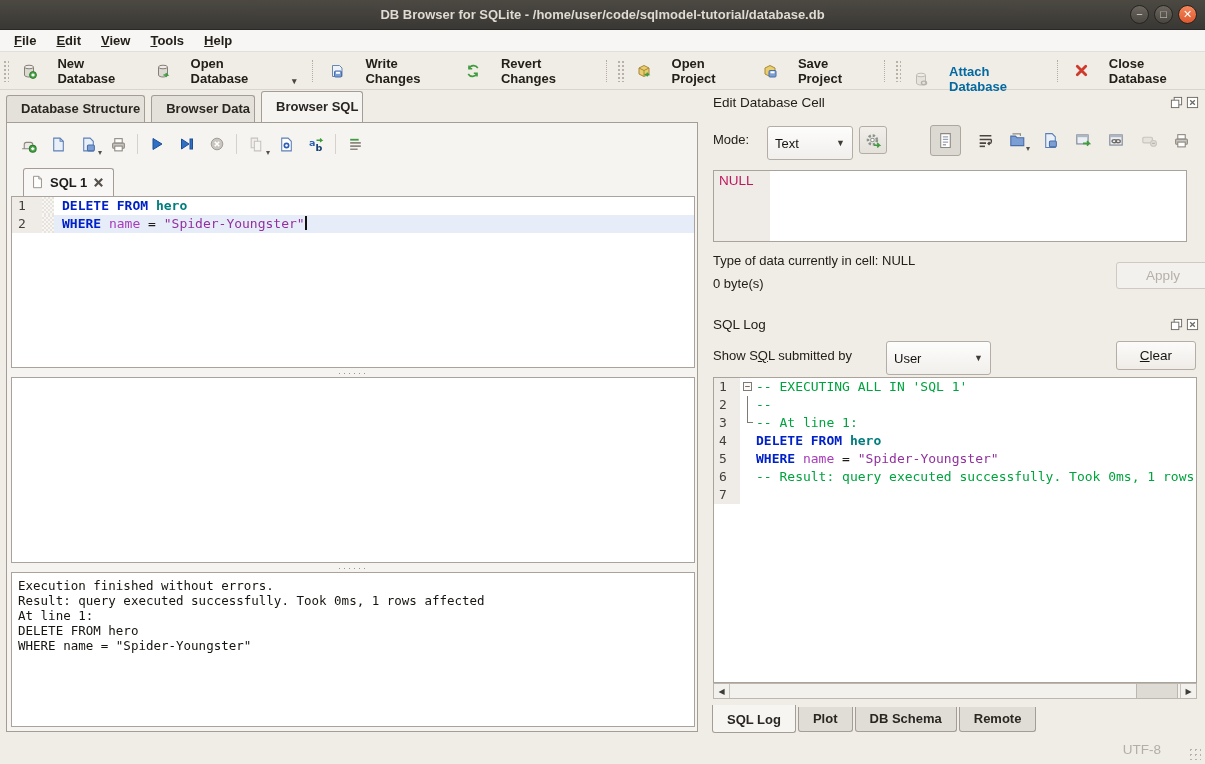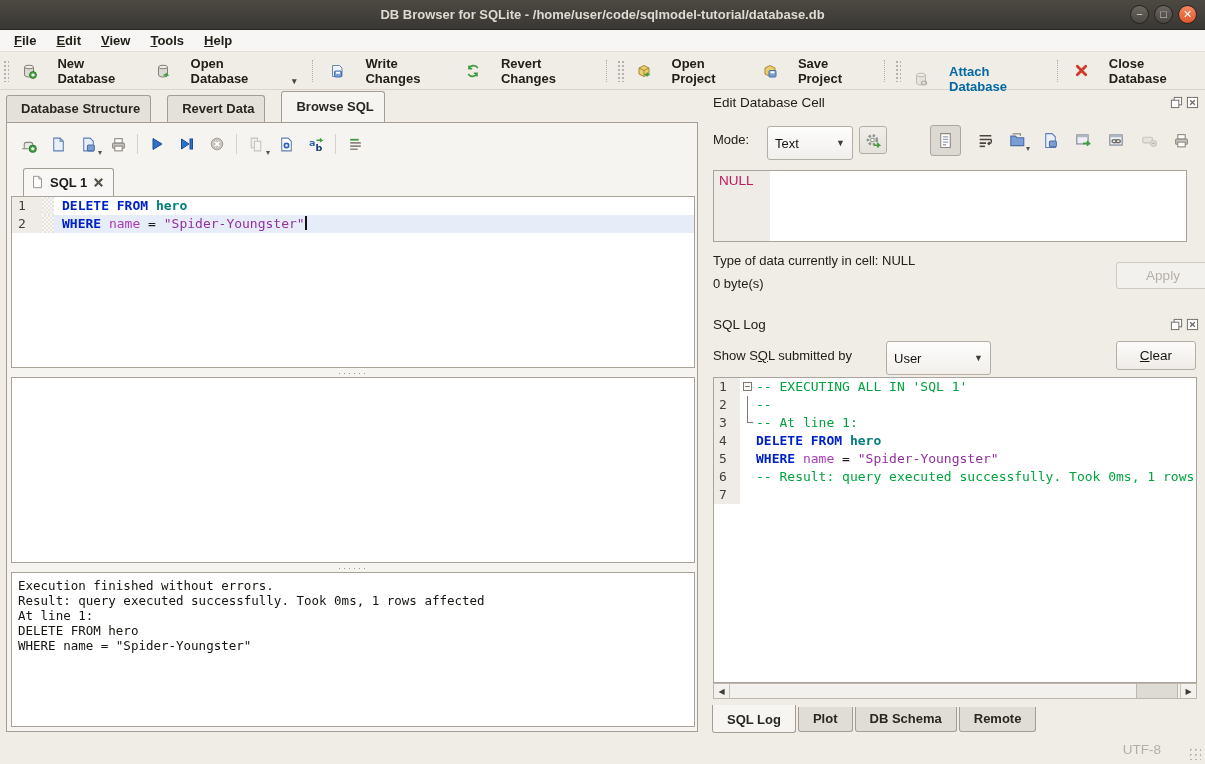--- a/index.html
+++ b/index.html
@@ -35,22 +35,22 @@
   .tb-caret { font-size:9px; color:#4a463f; margin-left:-2px; align-self:flex-end; }
   svg.icon { display:block; }
 
   
   .main { position:absolute; left:0; top:90px; width:1205px; height:643px; }
   .left-pane  { position:absolute; left:0; top:0; width:705px; height:643px; }
   .right-pane { position:absolute; left:705px; top:0; width:500px; height:643px; }
 
   
   .main-tabs { position:absolute; left:6px; top:2px; height:30px; display:flex; align-items:flex-end; }
-  .main-tab { padding:5px 10px 6px 14px; background:#e4e0da; border:1px solid #a49d95; border-bottom:none;
-    margin-right:16px; font-weight:600; color:#2a2722; border-radius:3px 3px 0 0; height:27px; }
+  .main-tab { padding:5px 4px 6px 14px; background:#e4e0da; border:1px solid #a49d95; border-bottom:none;
+    margin-right:6px; font-weight:600; color:#2a2722; border-radius:3px 3px 0 0; height:27px; }
   .main-tab.active { background:#f6f4f1; height:31px; padding-top:7px; position:relative; z-index:3; }
 
   .left-frame { position:absolute; left:6px; top:32px; width:692px; height:610px;
     background:#f6f4f1; border:1px solid #a49d95; z-index:2; }
 
   
   .sqlbar { position:absolute; left:6px; top:6px; height:30px; display:flex; align-items:center; }
   .sqlbar .ibtn { width:30px; height:28px; display:flex; align-items:center; justify-content:center; border-radius:3px; position:relative; }
   .sqlbar .sep { width:1px; height:20px; border-left:1px solid #d6d1ca; margin:0 4px; }
   .mini-caret { position:absolute; right:1px; bottom:1px; font-size:8px; color:#55514a; }
@@ -260,22 +260,22 @@
       </span>
     <span>Close Database</span>
   </div>
 </div>
 
 <div class="main">
 
   <div class="left-pane">
     <div class="main-tabs">
       <div class="main-tab">Database Structure</div>
-      <div class="main-tab">Revert Data</div>
-      <div class="main-tab active">Browse SQL</div>
+      <div class="main-tab">Browser Data</div>
+      <div class="main-tab active">Browser SQL</div>
     </div>
 
     <div class="left-frame">
 
       <div class="sqlbar">
         <div class="ibtn">
             <svg class="icon" width="17" height="17" viewBox="0 0 16 16">
               <path d="M2 12h12M4 12V8c0-1 .8-2 2-2h4c1.2 0 2 1 2 2v4" fill="#eceae6" stroke="#8d877f"></path>
               <circle cx="12" cy="12" r="3.2" fill="#4aa64a" stroke="#2e7d2e"></circle>
               <path d="M12 10.5v3M10.5 12h3" stroke="#fff" stroke-width="1.2"></path>

